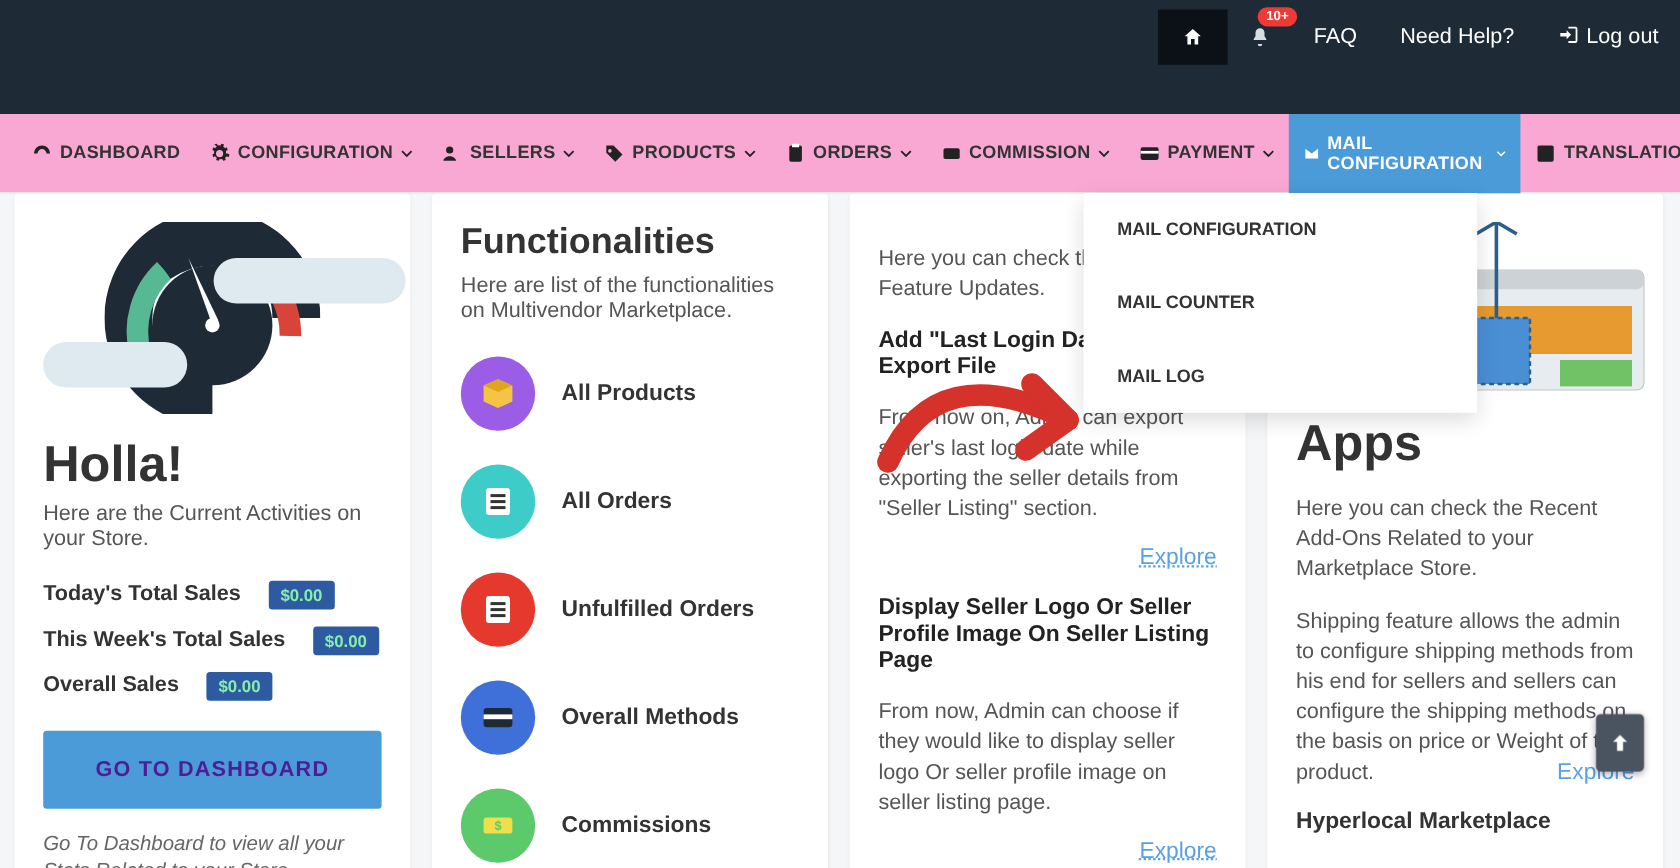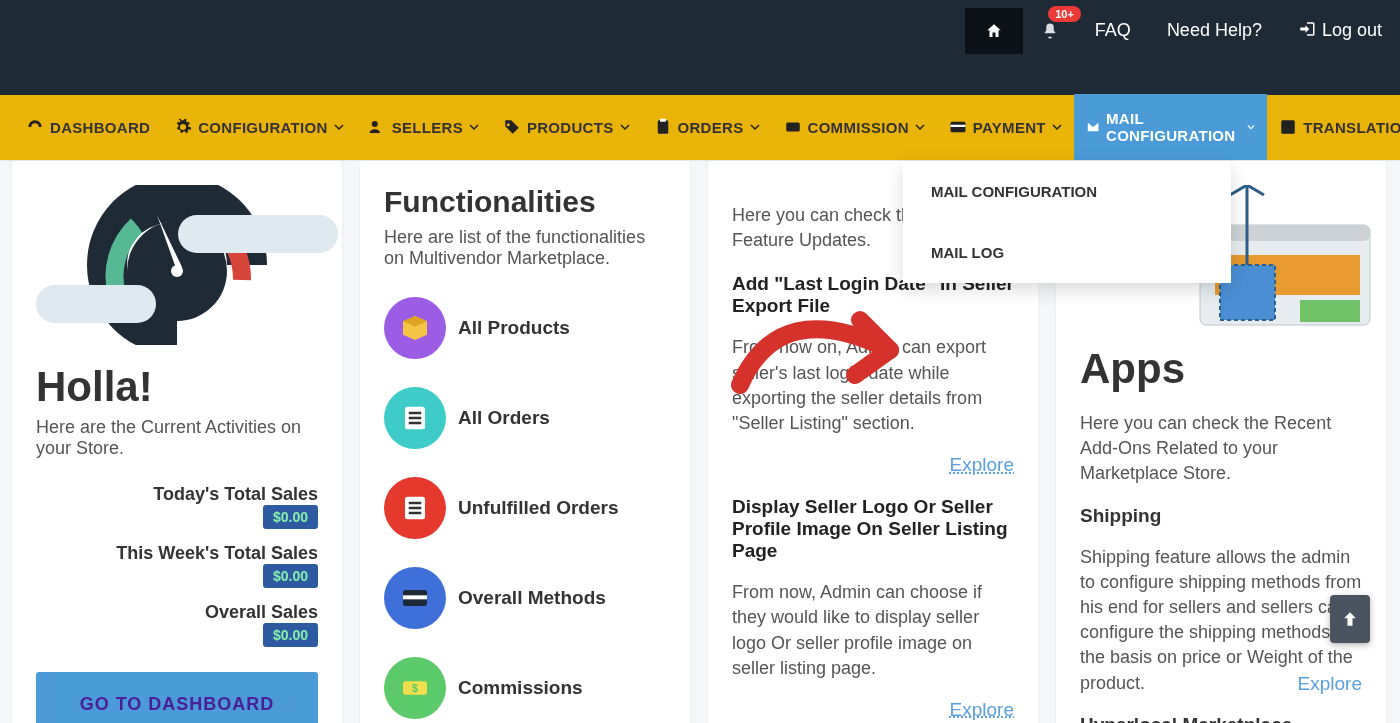--- a/index.html
+++ b/index.html
@@ -18,21 +18,21 @@
   
   
   .topbar{background:var(--dark);height:95px;display:flex;align-items:flex-start;justify-content:flex-end;color:#fff;}
   .topnav{display:flex;align-items:center;margin-top:6px;}
   .topitem{padding:14px 18px;font-size:18px;display:flex;align-items:flex-start;gap:6px;}
   .topitem.home{background:#0c1117;padding:14px 20px;}
   .topitem.bell{position:relative;}
   .badge{position:absolute;top:-2px;right:-4px;background:var(--badge);color:#fff;font-size:11px;border-radius:10px;padding:2px 7px;font-weight:600;}
   
   
-  .menubar{background:#eab308;height:66px;display:flex;align-items:flex-end;border-bottom:1px solid #e4e7ea;padding:0 14px;position:relative;}
+  .menubar{background:#f9a8d4;height:66px;display:flex;align-items:center;border-bottom:1px solid #e4e7ea;padding:0 14px;position:relative;}
   .menuitem{display:flex;align-items:center;gap:6px;text-transform:uppercase;font-weight:700;font-size:15px;letter-spacing:.3px;padding:0 12px;height:66px;}
   .menuitem svg.caret{width:10px;height:10px;}
   .menuitem.active{background:var(--blue);color:#fff;}
   
   
   .dropdown{position:absolute;top:66px;left:903px;width:328px;background:#fff;box-shadow:0 6px 18px rgba(0,0,0,.15);z-index:50;}
   .dditem{padding:22px 28px;font-weight:700;font-size:15px;color:#333;}
   .dditem.active{background:var(--blue2);color:#fff;}
   
   
@@ -43,28 +43,28 @@
   .col3{width:330px;}
   .col4{width:330px;}
   
   
   .gauge{position:relative;height:160px;display:flex;justify-content:center;align-items:center;}
   .gauge-bg-blobs::before,.gauge-bg-blobs::after{content:"";position:absolute;background:#dfe9f0;border-radius:30px;height:38px;}
   .gauge-bg-blobs::before{width:120px;left:0;top:100px;}
   .gauge-bg-blobs::after{width:160px;right:-20px;top:30px;}
   h1.holla{font-size:42px;font-weight:700;margin:18px 0 6px;}
   .sub{font-size:18px;color:var(--muted);margin:0 0 25px;}
-  .statrow{display:flex;align-items:flex-end;gap:0;margin:14px 0;font-size:18px;font-weight:700;flex-direction:column;}
+  .statrow{display:flex;align-items:flex-start;gap:23px;margin:14px 0;font-size:18px;font-weight:700;}
   .pill{background:#2d5aa0;color:#86efac;font-size:14px;padding:4px 10px;border-radius:3px;font-weight:600;}
   .btn{background:var(--blue);color:#4c1d95;text-align:center;font-size:18px;font-weight:700;letter-spacing:1px;padding:22px 0;border-radius:3px;margin-top:25px;}
   .hint{font-style:italic;font-size:17px;color:#666;margin-top:18px;line-height:1.35;}
   
   
   h2.func{font-size:30px;font-weight:700;margin:0 0 8px;}
-  .fn-row{display:flex;align-items:center;gap:12px;margin:28px 0 0;}
+  .fn-row{display:flex;align-items:center;gap:22px;margin:28px 0 0;}
   .fn-icon{width:62px;height:62px;border-radius:50%;display:flex;align-items:center;justify-content:center;flex-shrink:0;}
   .fn-label{font-size:19px;font-weight:700;line-height:1.2;}
   
   
   .up-body{font-size:18px;color:#555;line-height:1.4;}
   .up-title{font-size:19px;font-weight:700;margin:20px 0 12px;color:#222;}
   .explore{color:var(--link);text-decoration:underline dotted;font-size:19px;text-align:right;display:block;margin-top:12px;}
   
   
   .arrow{position:absolute;left:720px;top:190px;z-index:60;pointer-events:none;}
@@ -193,20 +193,21 @@
   <div class="menuitem">
     <svg width="18" height="18" viewBox="0 0 24 24" fill="#222">
         <rect x="3" y="3" width="18" height="18" rx="2"></rect>
       </svg>
     <span>Translation</span>
 
   </div>
 
   <div class="dropdown">
     <div class="dditem">MAIL CONFIGURATION</div>
+    <div class="dditem">MAIL COUNTER</div>
     <div class="dditem">MAIL LOG</div>
   </div>
 
   <svg class="arrow" width="200" height="140">
     <path d="M20,100 Q60,10 170,65" stroke="#d4322a" stroke-width="18" fill="none" stroke-linecap="round"></path>
     <path d="M170,65 L140,35 M170,65 L135,90" stroke="#d4322a" stroke-width="18" fill="none" stroke-linecap="round"></path>
   </svg>
 </div>
 
 <div class="wrap">
@@ -313,21 +314,20 @@
         <rect x="120" y="40" width="170" height="16" rx="6" fill="#ccd2d6"></rect>
         <rect x="135" y="70" width="145" height="40" fill="#e79a2f"></rect>
         <rect x="220" y="115" width="60" height="22" fill="#71c267"></rect>
         <rect x="140" y="80" width="55" height="55" fill="#4a8fd4" stroke="#2c5f8a" stroke-dasharray="4 3" stroke-width="2"></rect>
         <line x1="167" y1="0" x2="167" y2="80" stroke="#2c5f8a" stroke-width="3"></line>
         <path d="M167 0 L150 10 M167 0 L184 10" stroke="#2c5f8a" stroke-width="3" fill="none"></path>
       </svg>
     </div>
     <h2 class="apps-head">Apps</h2>
     <p class="up-body">Here you can check the Recent Add-Ons Related to your Marketplace Store.</p>
-    <p class="app-sub-title">Shipping</p>
     <p class="app-txt">
       <span>Shipping feature allows the admin to configure shipping methods from his end for sellers and sellers can configure the shipping methods on the basis on price or Weight of the product.</span>
       <a class="explore-r">Explore</a>
     </p>
     <p class="app-sub-title">Hyperlocal Marketplace</p>
 
   </div>
 </div>
 
 <div class="scrolltop">

